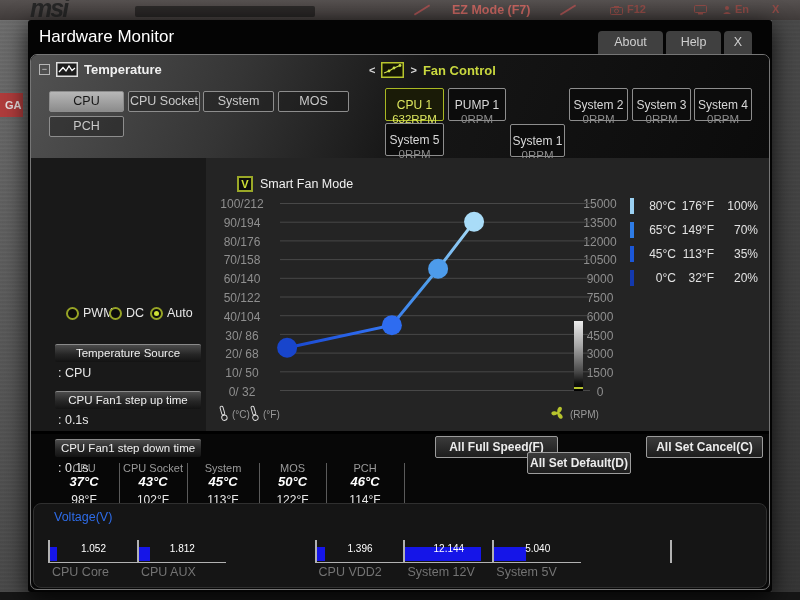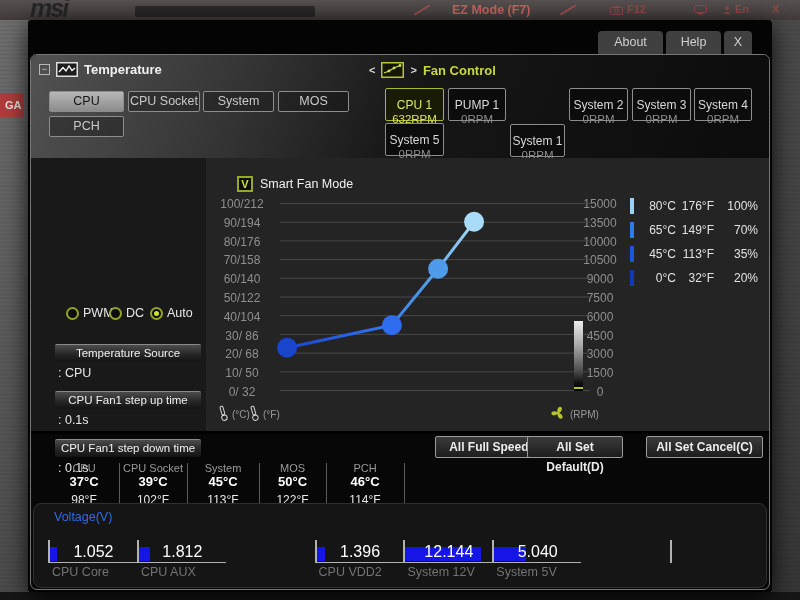--- a/index.html
+++ b/index.html
@@ -80,31 +80,31 @@
   .axis-foot{position:absolute;font-size:10px;color:#9a9a9a;}
   .thermo{transform:rotate(-16deg);}
 
   .abtn{position:absolute;top:381px;height:22px;background:linear-gradient(#3b3b3b,#1d1d1d);
         border:1px solid #9c9c9c;border-radius:2px;color:#ececec;font-size:12px;font-weight:bold;
         text-align:center;line-height:20px;}
 
   .temps-row{position:absolute;left:0;top:407px;width:738px;height:44px;}
   .temp-col{position:absolute;top:0;text-align:center;}
   .temp-col .tn{font-size:11px;color:#9a9a9a;line-height:12px;}
-  .temp-col .tc{font-size:13px;color:#fff;line-height:15px;font-weight:bold;}
+  .temp-col .tc{font-size:13px;color:#fff;line-height:15px;font-weight:bold;font-style:italic;}
   .temp-col .tf{font-size:12px;color:#e8e8e8;line-height:14px;margin-top:4px;}
   .temp-sep{position:absolute;top:1px;width:1px;height:40px;background:#5a5a5a;}
 
   .volt-panel{position:absolute;left:2px;top:448px;width:734px;height:85px;background:#151515;
               border:1px solid #2f2f2f;border-radius:8px;}
   .volt-title{position:absolute;left:20px;top:6px;font-size:12.5px;}
   .gauges{position:absolute;left:14px;top:36px;width:626px;height:42px;}
   .gauge{position:absolute;top:0;height:23px;border-left:2px solid #b2b2b2;border-bottom:1px solid #b2b2b2;}
   .gauge .fill{position:absolute;left:0;bottom:1px;height:14px;}
-  .gauge .val{position:absolute;left:0;top:3px;width:100%;text-align:center;font-size:16px;color:#fff;}
+  .gauge .val{position:absolute;left:0;top:3px;width:100%;text-align:center;font-size:10px;color:#fff;}
   .gauge .lbl{position:absolute;left:2px;top:25px;font-size:12.5px;color:#737373;white-space:nowrap;}
   .gauge-end{position:absolute;top:0;width:2px;height:23px;background:#b2b2b2;}
 </style>
 </head>
 <body>
 
 <div class="page">
 
   <div class="bg-dim"></div>
 
@@ -136,20 +136,21 @@
     </div>
     <div class="tb-ico" style="left:735px">En</div>
     <div class="tb-ico" style="left:772px">X</div>
   </div>
 
   <div class="ga-badge">GA</div>
   <div class="right-shade"></div>
   <div class="bottom-strip"></div>
 
   <div class="window">
+    <div class="win-title">Hardware Monitor</div>
     <div class="tab" style="left:570px;width:65px">About</div>
     <div class="tab" style="left:638px;width:55px">Help</div>
     <div class="tab" style="left:696px;width:28px">X</div>
 
     <div class="content">
 
       <div class="hstrip">
         <div class="sec-head" style="left:8px">
           <div class="collapse-box">−</div>
           <svg width="22" height="15" viewBox="0 0 22 15">
@@ -238,21 +239,21 @@
           <div class="ytick" style="left: 180px; width: 62px; top: 198.4px;">70/158</div>
           <div class="ytick" style="left: 180px; width: 62px; top: 217.2px;">60/140</div>
           <div class="ytick" style="left: 180px; width: 62px; top: 236px;">50/122</div>
           <div class="ytick" style="left: 180px; width: 62px; top: 254.8px;">40/104</div>
           <div class="ytick" style="left: 180px; width: 62px; top: 273.6px;">30/ 86</div>
           <div class="ytick" style="left: 180px; width: 62px; top: 292.4px;">20/ 68</div>
           <div class="ytick" style="left: 180px; width: 62px; top: 311.2px;">10/ 50</div>
           <div class="ytick" style="left: 180px; width: 62px; top: 330px;">0/ 32</div>
           <div class="ytick" style="left: 544px; width: 50px; top: 142px;">15000</div>
           <div class="ytick" style="left: 544px; width: 50px; top: 160.8px;">13500</div>
-          <div class="ytick" style="left: 544px; width: 50px; top: 179.6px;">10000</div>
+          <div class="ytick" style="left: 544px; width: 50px; top: 179.6px;">12000</div>
           <div class="ytick" style="left: 544px; width: 50px; top: 198.4px;">10500</div>
           <div class="ytick" style="left: 544px; width: 50px; top: 217.2px;">9000</div>
           <div class="ytick" style="left: 544px; width: 50px; top: 236px;">7500</div>
           <div class="ytick" style="left: 544px; width: 50px; top: 254.8px;">6000</div>
           <div class="ytick" style="left: 544px; width: 50px; top: 273.6px;">4500</div>
           <div class="ytick" style="left: 544px; width: 50px; top: 292.4px;">3000</div>
           <div class="ytick" style="left: 544px; width: 50px; top: 311.2px;">1500</div>
           <div class="ytick" style="left: 544px; width: 50px; top: 330px;">0</div>
           <svg width="310" height="188" class="plot-svg">
             <line x1="0" x2="310" y1="0.5" y2="0.5" stroke="#484848" stroke-width="1"></line>
@@ -334,33 +335,33 @@
               <circle cx="6.5" cy="6.5" r="1.6"></circle>
             </g>
           </svg>
       </div>
       <div class="axis-foot" style="left:539px;top:354px">(RPM)</div>
 
       <div class="divider"></div>
 
       <div id="action-row">
           <div class="abtn" style="left: 404px; width: 123px;">All Full Speed(F)</div>
-          <div class="abtn" style="left: 496px; width: 96px;">All Set Default(D)</div>
+          <div class="abtn" style="left: 496px; width: 104px; margin-top: 16px;">All Set Default(D)</div>
           <div class="abtn" style="left: 615px; width: 117px;">All Set Cancel(C)</div>
         </div>
 
       <div class="temps-row" id="temps-row">
           <div class="temp-col" style="left: 18px; width: 70px;">
             <div class="tn">CPU</div>
             <div class="tc">37°C</div>
             <div class="tf">98°F</div>
           </div>
           <div class="temp-col" style="left: 88px; width: 68px;">
             <div class="tn">CPU Socket</div>
-            <div class="tc">39°C</div>
+            <div class="tc">43°C</div>
             <div class="tf">102°F</div>
           </div>
           <div class="temp-col" style="left: 156px; width: 72px;">
             <div class="tn">System</div>
             <div class="tc">45°C</div>
             <div class="tf">113°F</div>
           </div>
           <div class="temp-col" style="left: 228px; width: 67px;">
             <div class="tn">MOS</div>
             <div class="tc">50°C</div>

